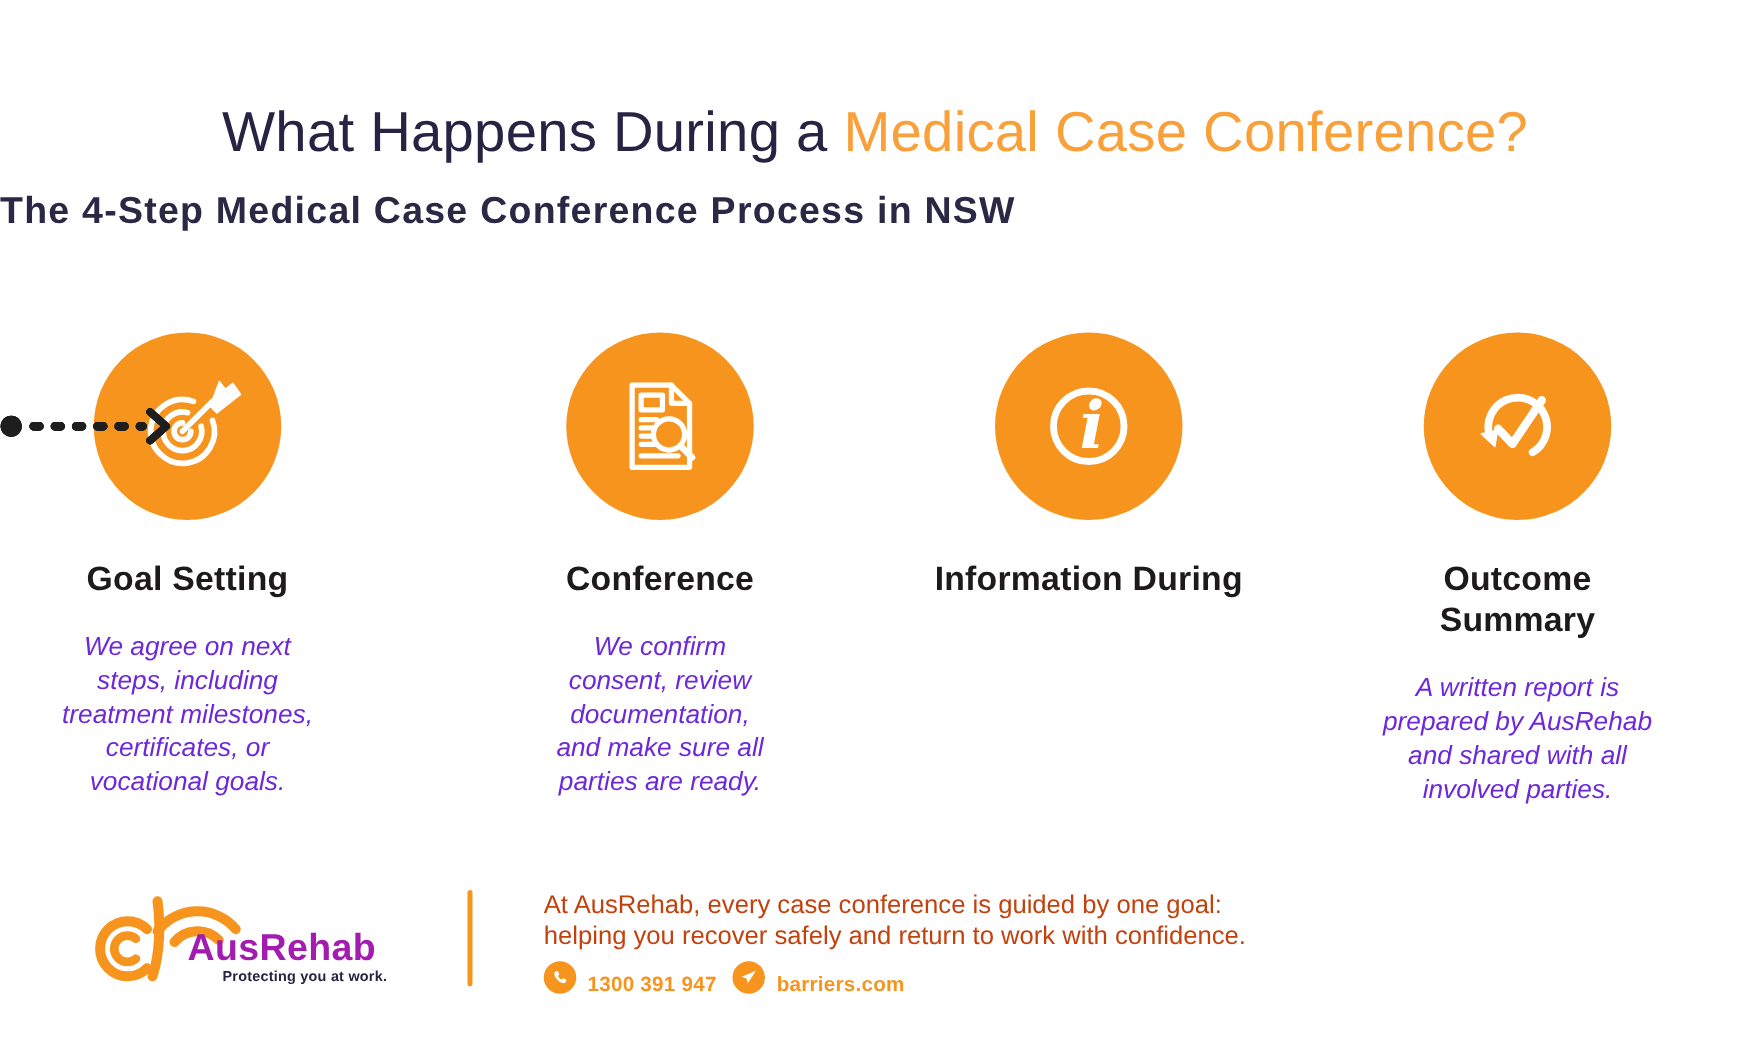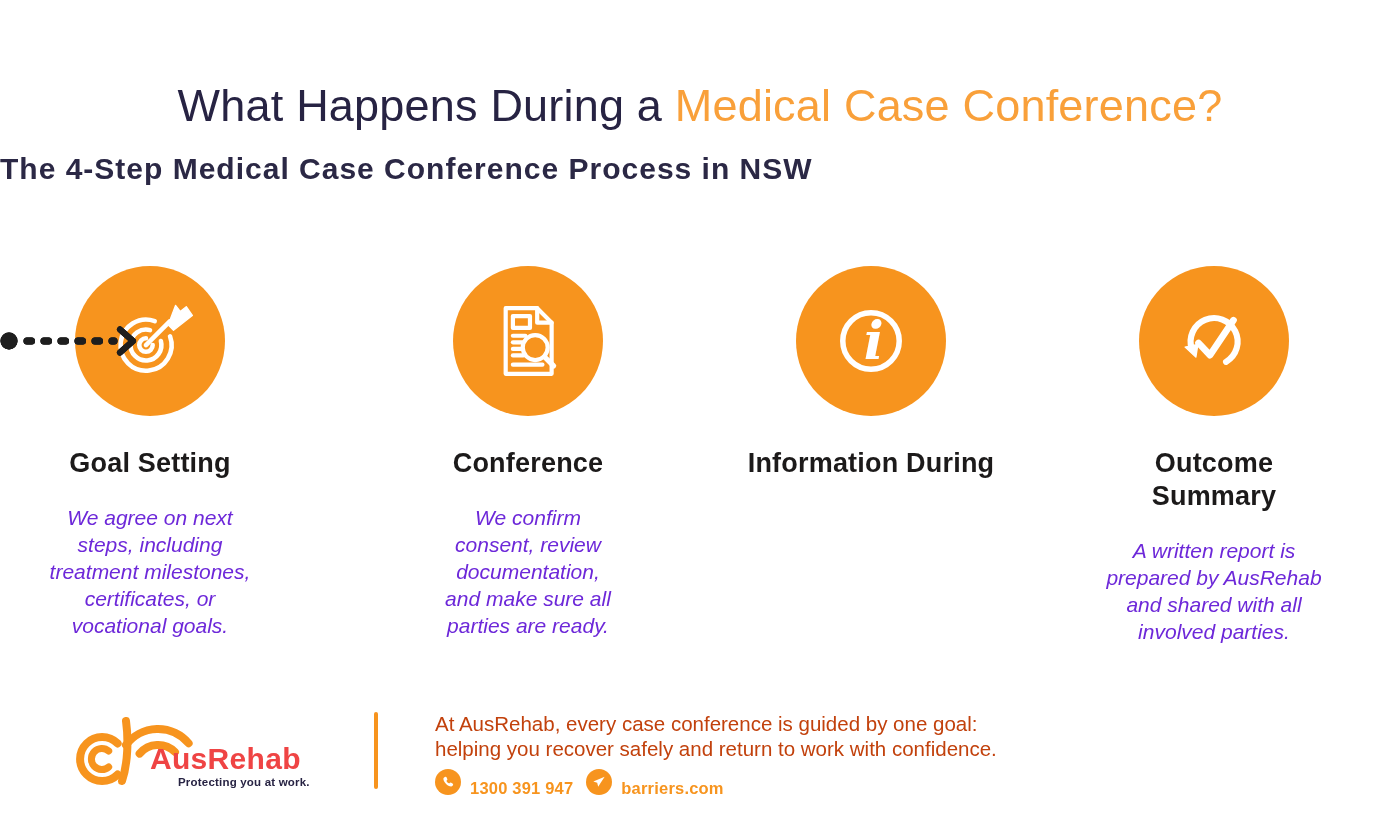--- a/index.html
+++ b/index.html
@@ -29,21 +29,21 @@
                text-align:center; white-space:pre-line;font-style:italic; }
 
   
   .arrow { position:absolute; top:326px; width:148px; height:30px; }
   .arrow:nth-of-type(5){ left:282px; }
   .arrow:nth-of-type(6){ left:626px; }
   .arrow:nth-of-type(7){ left:969px; }
 
   
   .brand-mark { position:absolute; left:74px; top:709px; }
-  .brand-name { position:absolute; left:150px; top:742px; font-size:30px; font-weight:700; color:#ef4444; letter-spacing:0.3px; }
+  .brand-name { position:absolute; left:150px; top:742px; font-size:30px; font-weight:700; color:#a21caf; letter-spacing:0.3px; }
   .brand-tagline { position:absolute; left:152px; top:776px; font-size:11.5px; font-weight:700; color:#272343; letter-spacing:0.2px;margin-left:26px; }
   .divider { position:absolute; left:374px; top:712px; width:4px; height:77px; background:#F7941E; border-radius:2px; }
   .footer-message { position:absolute; left:435px; top:711px; font-size:20.5px; line-height:25px;
                     color:#c2410c; white-space:pre-line; }
   .contacts { position:absolute; left:435px; top:765px; display:flex; align-items:center; gap:13px; }
   .contact { display:flex; align-items:center; gap:9px; }
   .badge { width:26px; height:26px; border-radius:50%; background:#F7941E; display:flex; align-items:center; justify-content:center; }
   .contact-text { font-size:16.5px; font-weight:700; color:#F7941E; letter-spacing:0.2px;margin-top:14px; }
 </style>
 </head>

